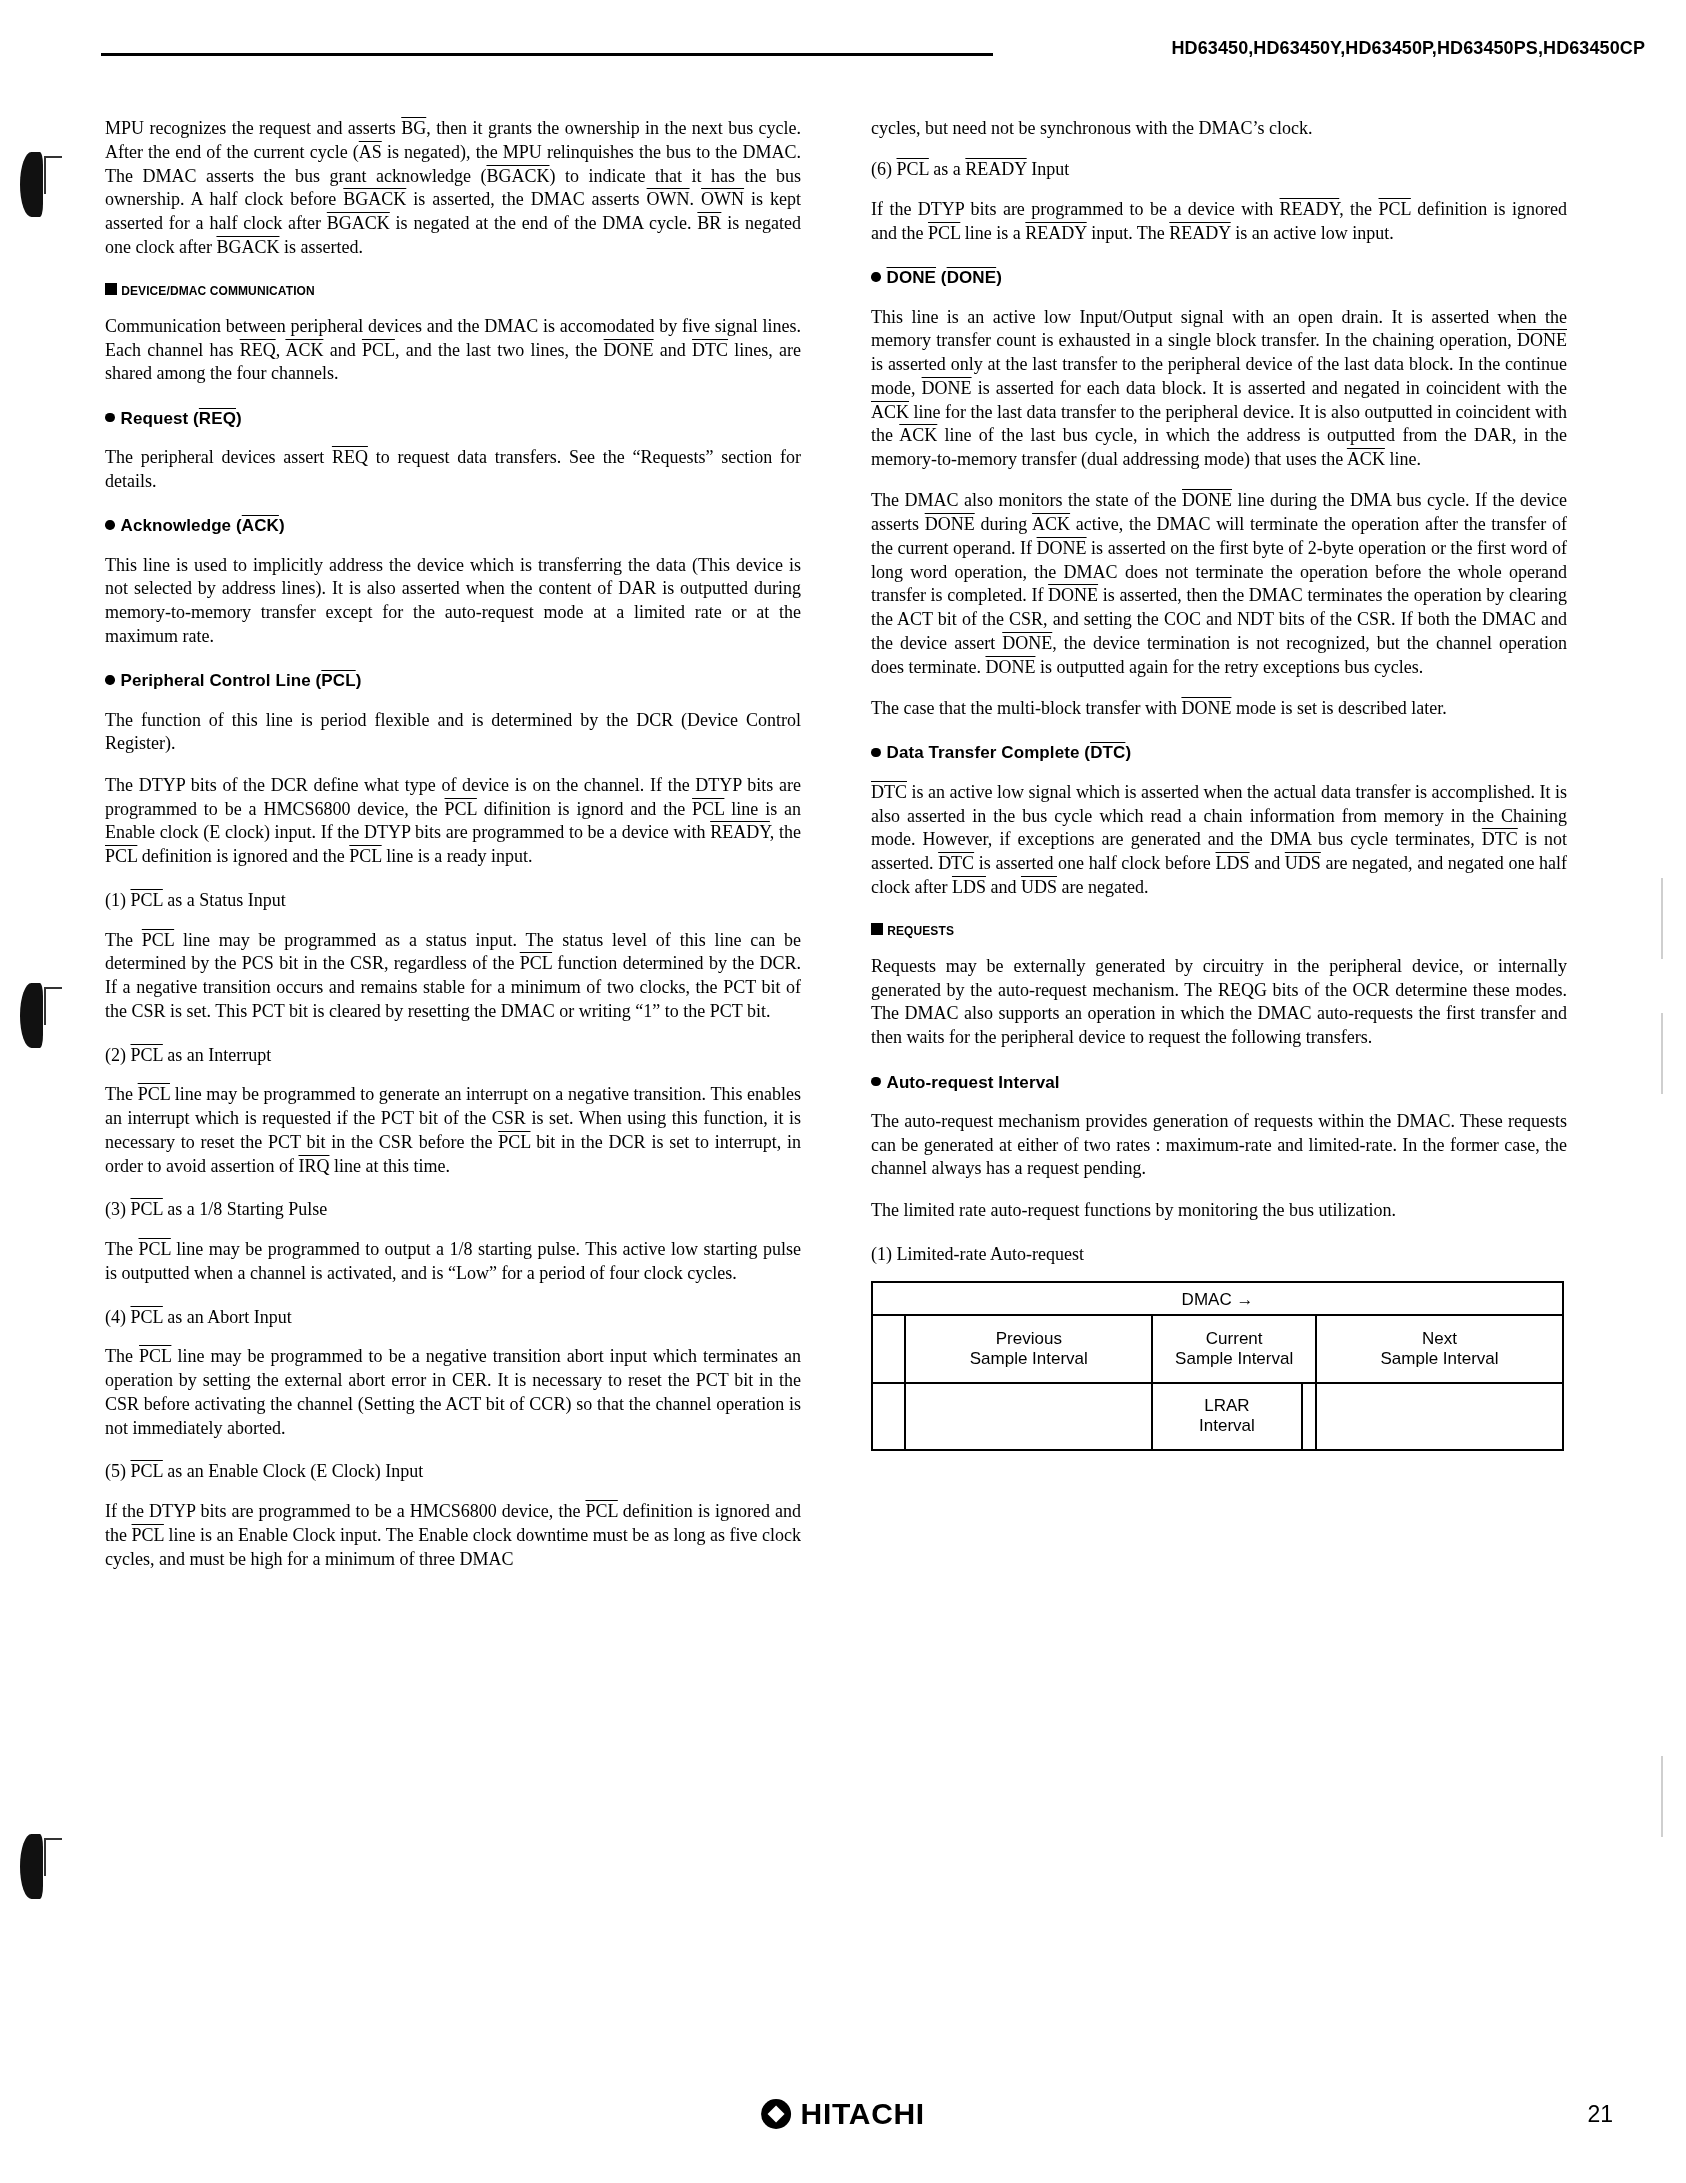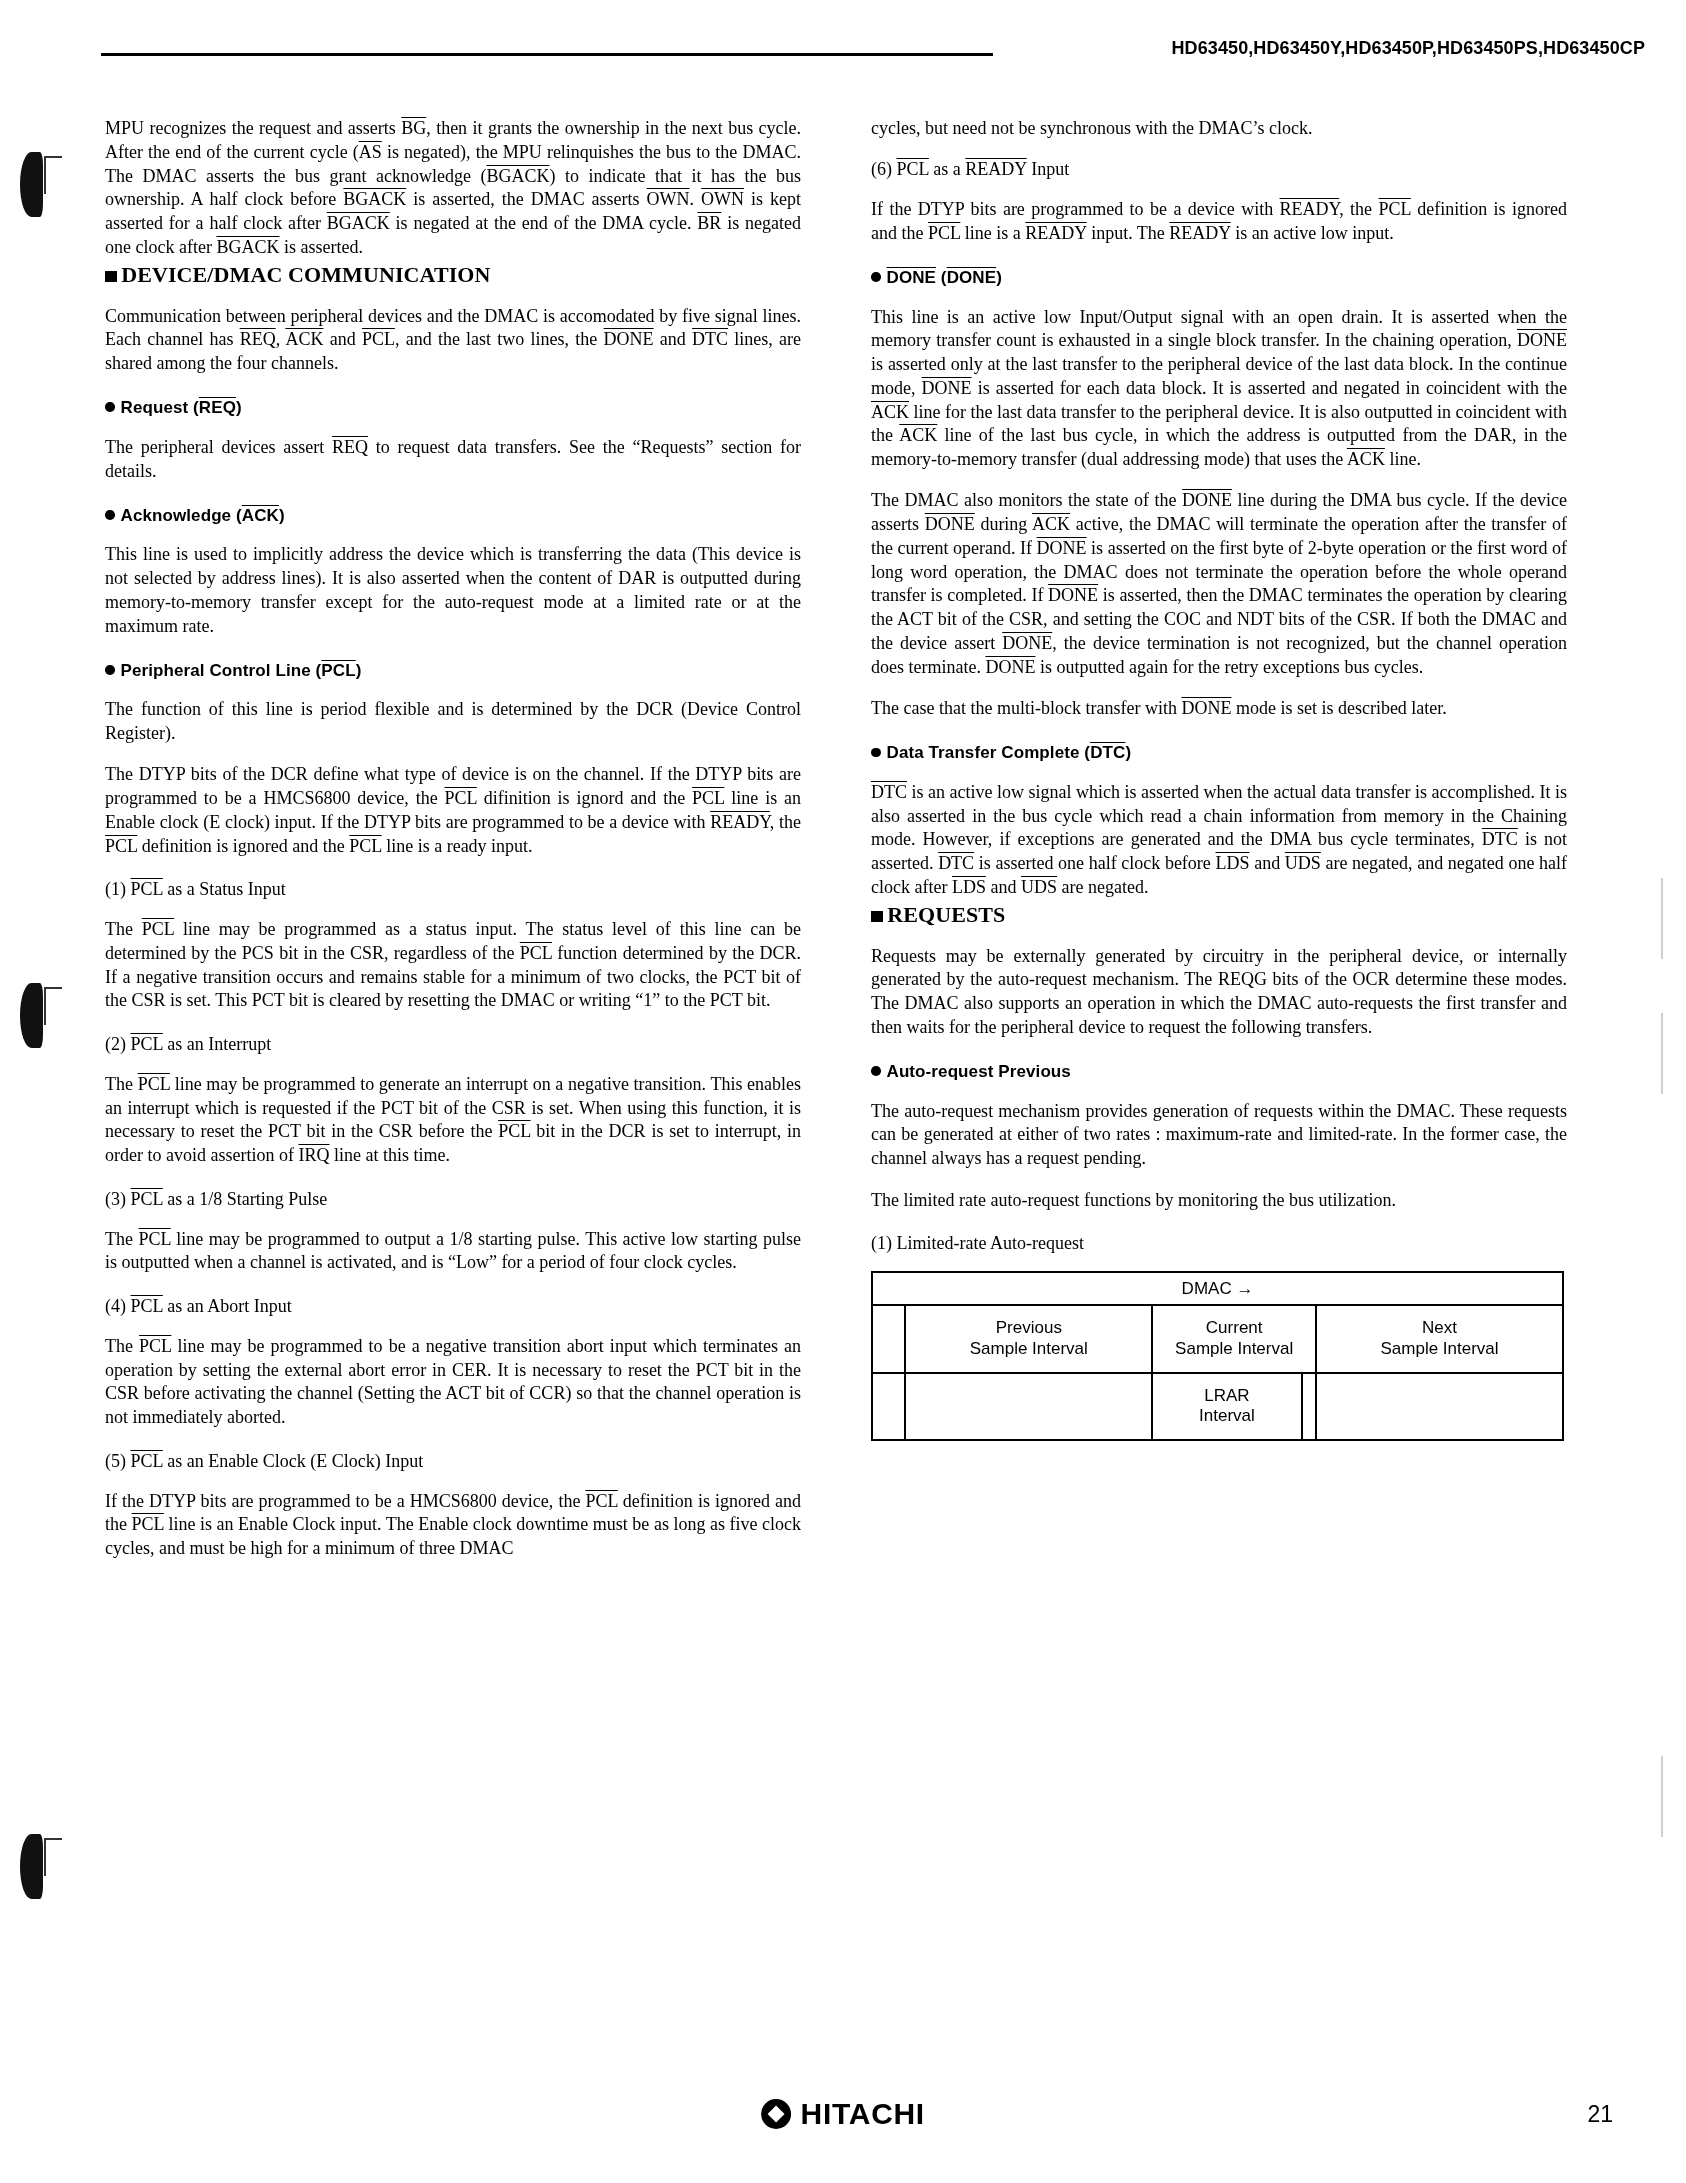--- a/index.html
+++ b/index.html
@@ -60,23 +60,24 @@
 
   p {
     margin: 16px 0 0 0;
     text-align: justify;
     text-justify: inter-word;
   }
   p.gap { margin-top: 17.6px; }
 
   
   .sec-head {
-    font-family: Liberation Serif, serif;
+    font-family: Liberation Sans, sans-serif;
     font-weight: bold;
-    font-size: 22px;
+    font-size: 12px;
+    margin-top: 23px;
     margin-bottom: 2.7px;
     letter-spacing: 0.1px;
   }
   .sec-head .sq {
     display: inline-block;
     width: 11.5px;
     height: 11.5px;
     background: #000;
     margin-right: 4.7px;
     position: relative;
@@ -300,21 +301,21 @@
     <p>This line is an active low Input/Output signal with an open drain. It is asserted when the memory transfer count is exhausted in a single block transfer. In the chaining operation, <span class="ovl">DONE</span> is asserted only at the last transfer to the peripheral device of the last data block. In the continue mode, <span class="ovl">DONE</span> is asserted for each data block. It is asserted and negated in coincident with the <span class="ovl">ACK</span> line for the last data transfer to the peripheral device. It is also outputted in coincident with the <span class="ovl">ACK</span> line of the last bus cycle, in which the address is outputted from the DAR, in the memory-to-memory transfer (dual addressing mode) that uses the <span class="ovl">ACK</span> line.</p>
     <p class="gap">The DMAC also monitors the state of the <span class="ovl">DONE</span> line during the DMA bus cycle. If the device asserts <span class="ovl">DONE</span> during <span class="ovl">ACK</span> active, the DMAC will terminate the operation after the transfer of the current operand. If <span class="ovl">DONE</span> is asserted on the first byte of 2-byte operation or the first word of long word operation, the DMAC does not terminate the operation before the whole operand transfer is completed. If <span class="ovl">DONE</span> is asserted, then the DMAC terminates the operation by clearing the ACT bit of the CSR, and setting the COC and NDT bits of the CSR. If both the DMAC and the device assert <span class="ovl">DONE</span>, the device termination is not recognized, but the channel operation does terminate. <span class="ovl">DONE</span> is outputted again for the retry exceptions bus cycles.</p>
     <p class="gap">The case that the multi-block transfer with <span class="ovl">DONE</span> mode is set is described later.</p>
 
     <div class="sub-head"><span class="dot"></span><span>Data Transfer Complete (<span class="ovl">DTC</span>)</span></div>
     <p><span class="ovl">DTC</span> is an active low signal which is asserted when the actual data transfer is accomplished. It is also asserted in the bus cycle which read a chain information from memory in the Chaining mode. However, if exceptions are generated and the DMA bus cycle terminates, <span class="ovl">DTC</span> is not asserted. <span class="ovl">DTC</span> is asserted one half clock before <span class="ovl">LDS</span> and <span class="ovl">UDS</span> are negated, and negated one half clock after <span class="ovl">LDS</span> and <span class="ovl">UDS</span> are negated.</p>
 
     <div class="sec-head"><span class="sq"></span><span>REQUESTS</span></div>
     <p>Requests may be externally generated by circuitry in the peripheral device, or internally generated by the auto-request mechanism. The REQG bits of the OCR determine these modes. The DMAC also supports an operation in which the DMAC auto-requests the first transfer and then waits for the peripheral device to request the following transfers.</p>
 
-    <div class="sub-head"><span class="dot"></span><span>Auto-request Previous</span></div>
+    <div class="sub-head"><span class="dot"></span><span>Auto-request Interval</span></div>
     <p>The auto-request mechanism provides generation of requests within the DMAC. These requests can be generated at either of two rates : maximum-rate and limited-rate. In the former case, the channel always has a request pending.</p>
     <p class="gap">The limited rate auto-request functions by monitoring the bus utilization.</p>
 
     <p class="num-head">(1)  Limited-rate Auto-request</p>
 
     <table class="lrar-table">
       <tbody>
         <tr class="timerow">
           <td colspan="5" style="border-bottom:none;">DMAC →</td>
         </tr>

